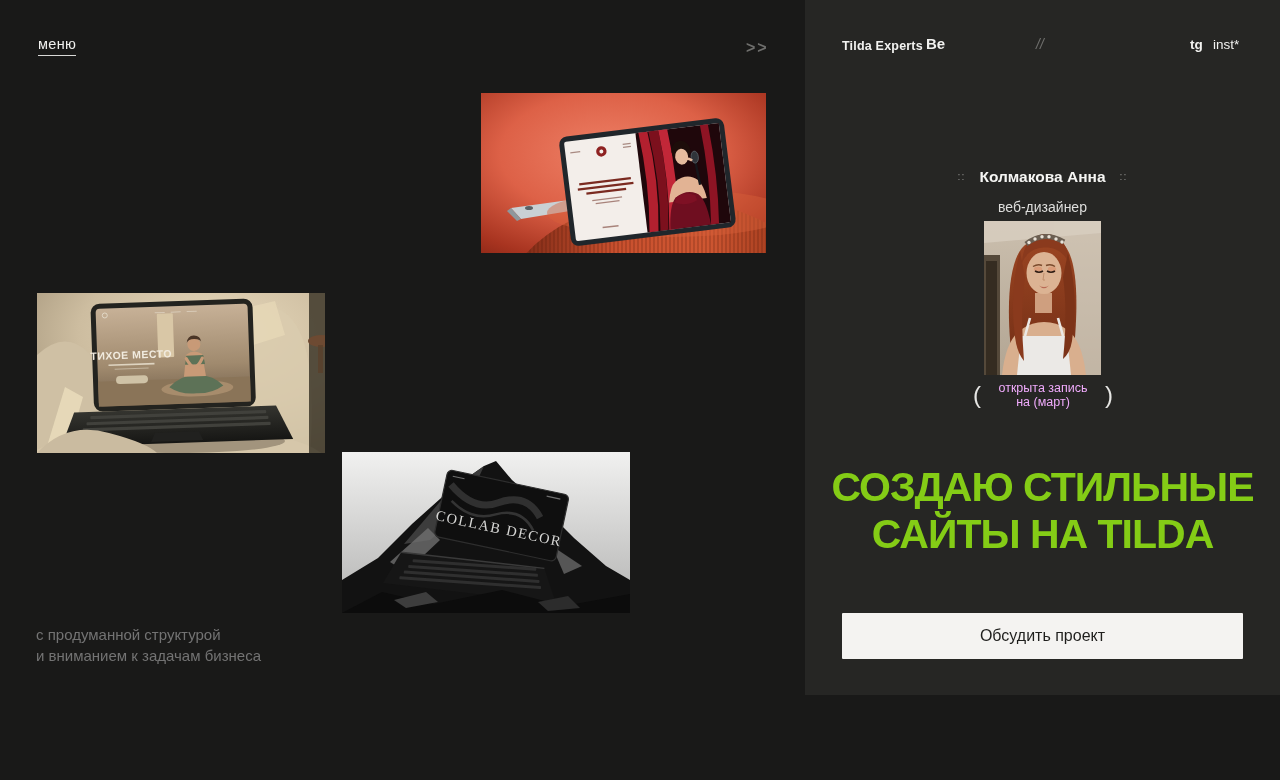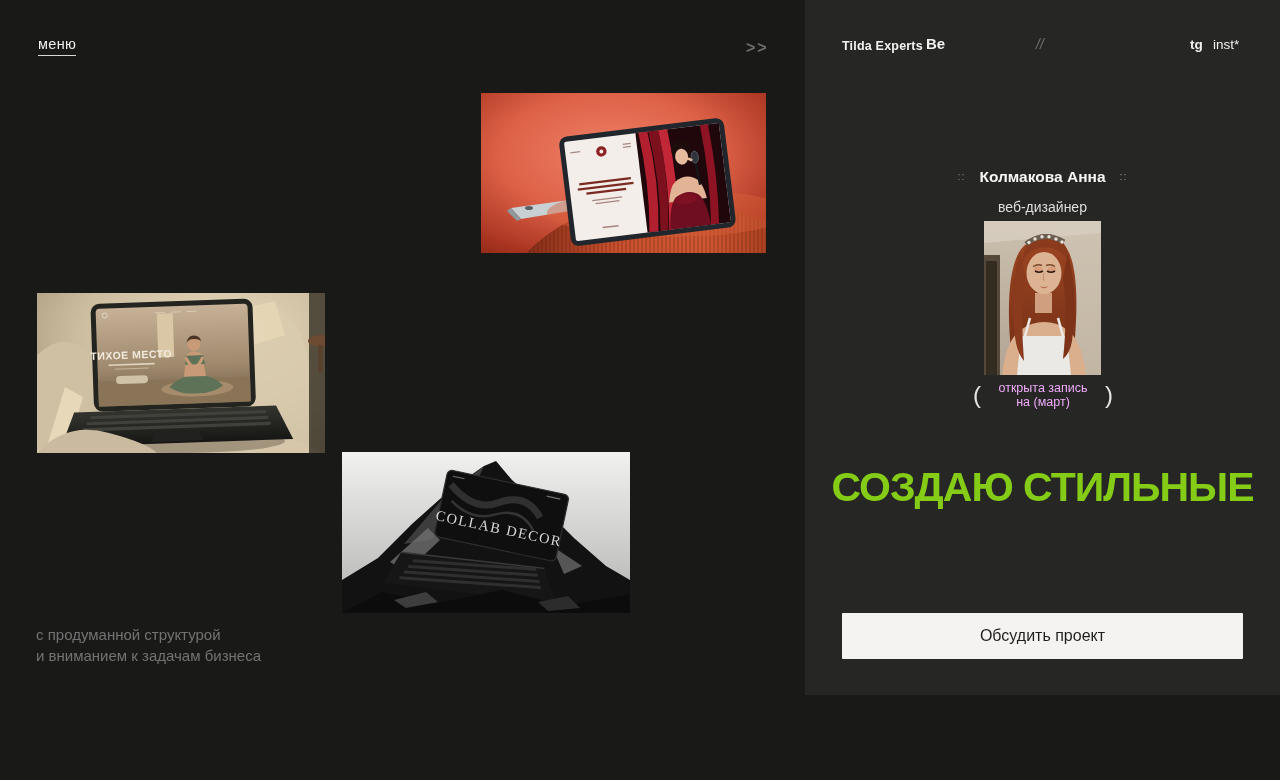--- a/index.html
+++ b/index.html
@@ -333,16 +333,17 @@
     <span class="paren">(</span>
     <span class="note">
       <span>открыта запись</span><br>
       <span>на (март)</span>
     </span>
     <span class="paren">)</span>
   </div>
 
   <div class="abs hero-title">
     <div>СОЗДАЮ СТИЛЬНЫЕ</div>
+    <div>САЙТЫ НА TILDA</div>
   </div>
 
   <button class="abs cta">Обсудить проект</button>
 </div>
 
 </body></html>

